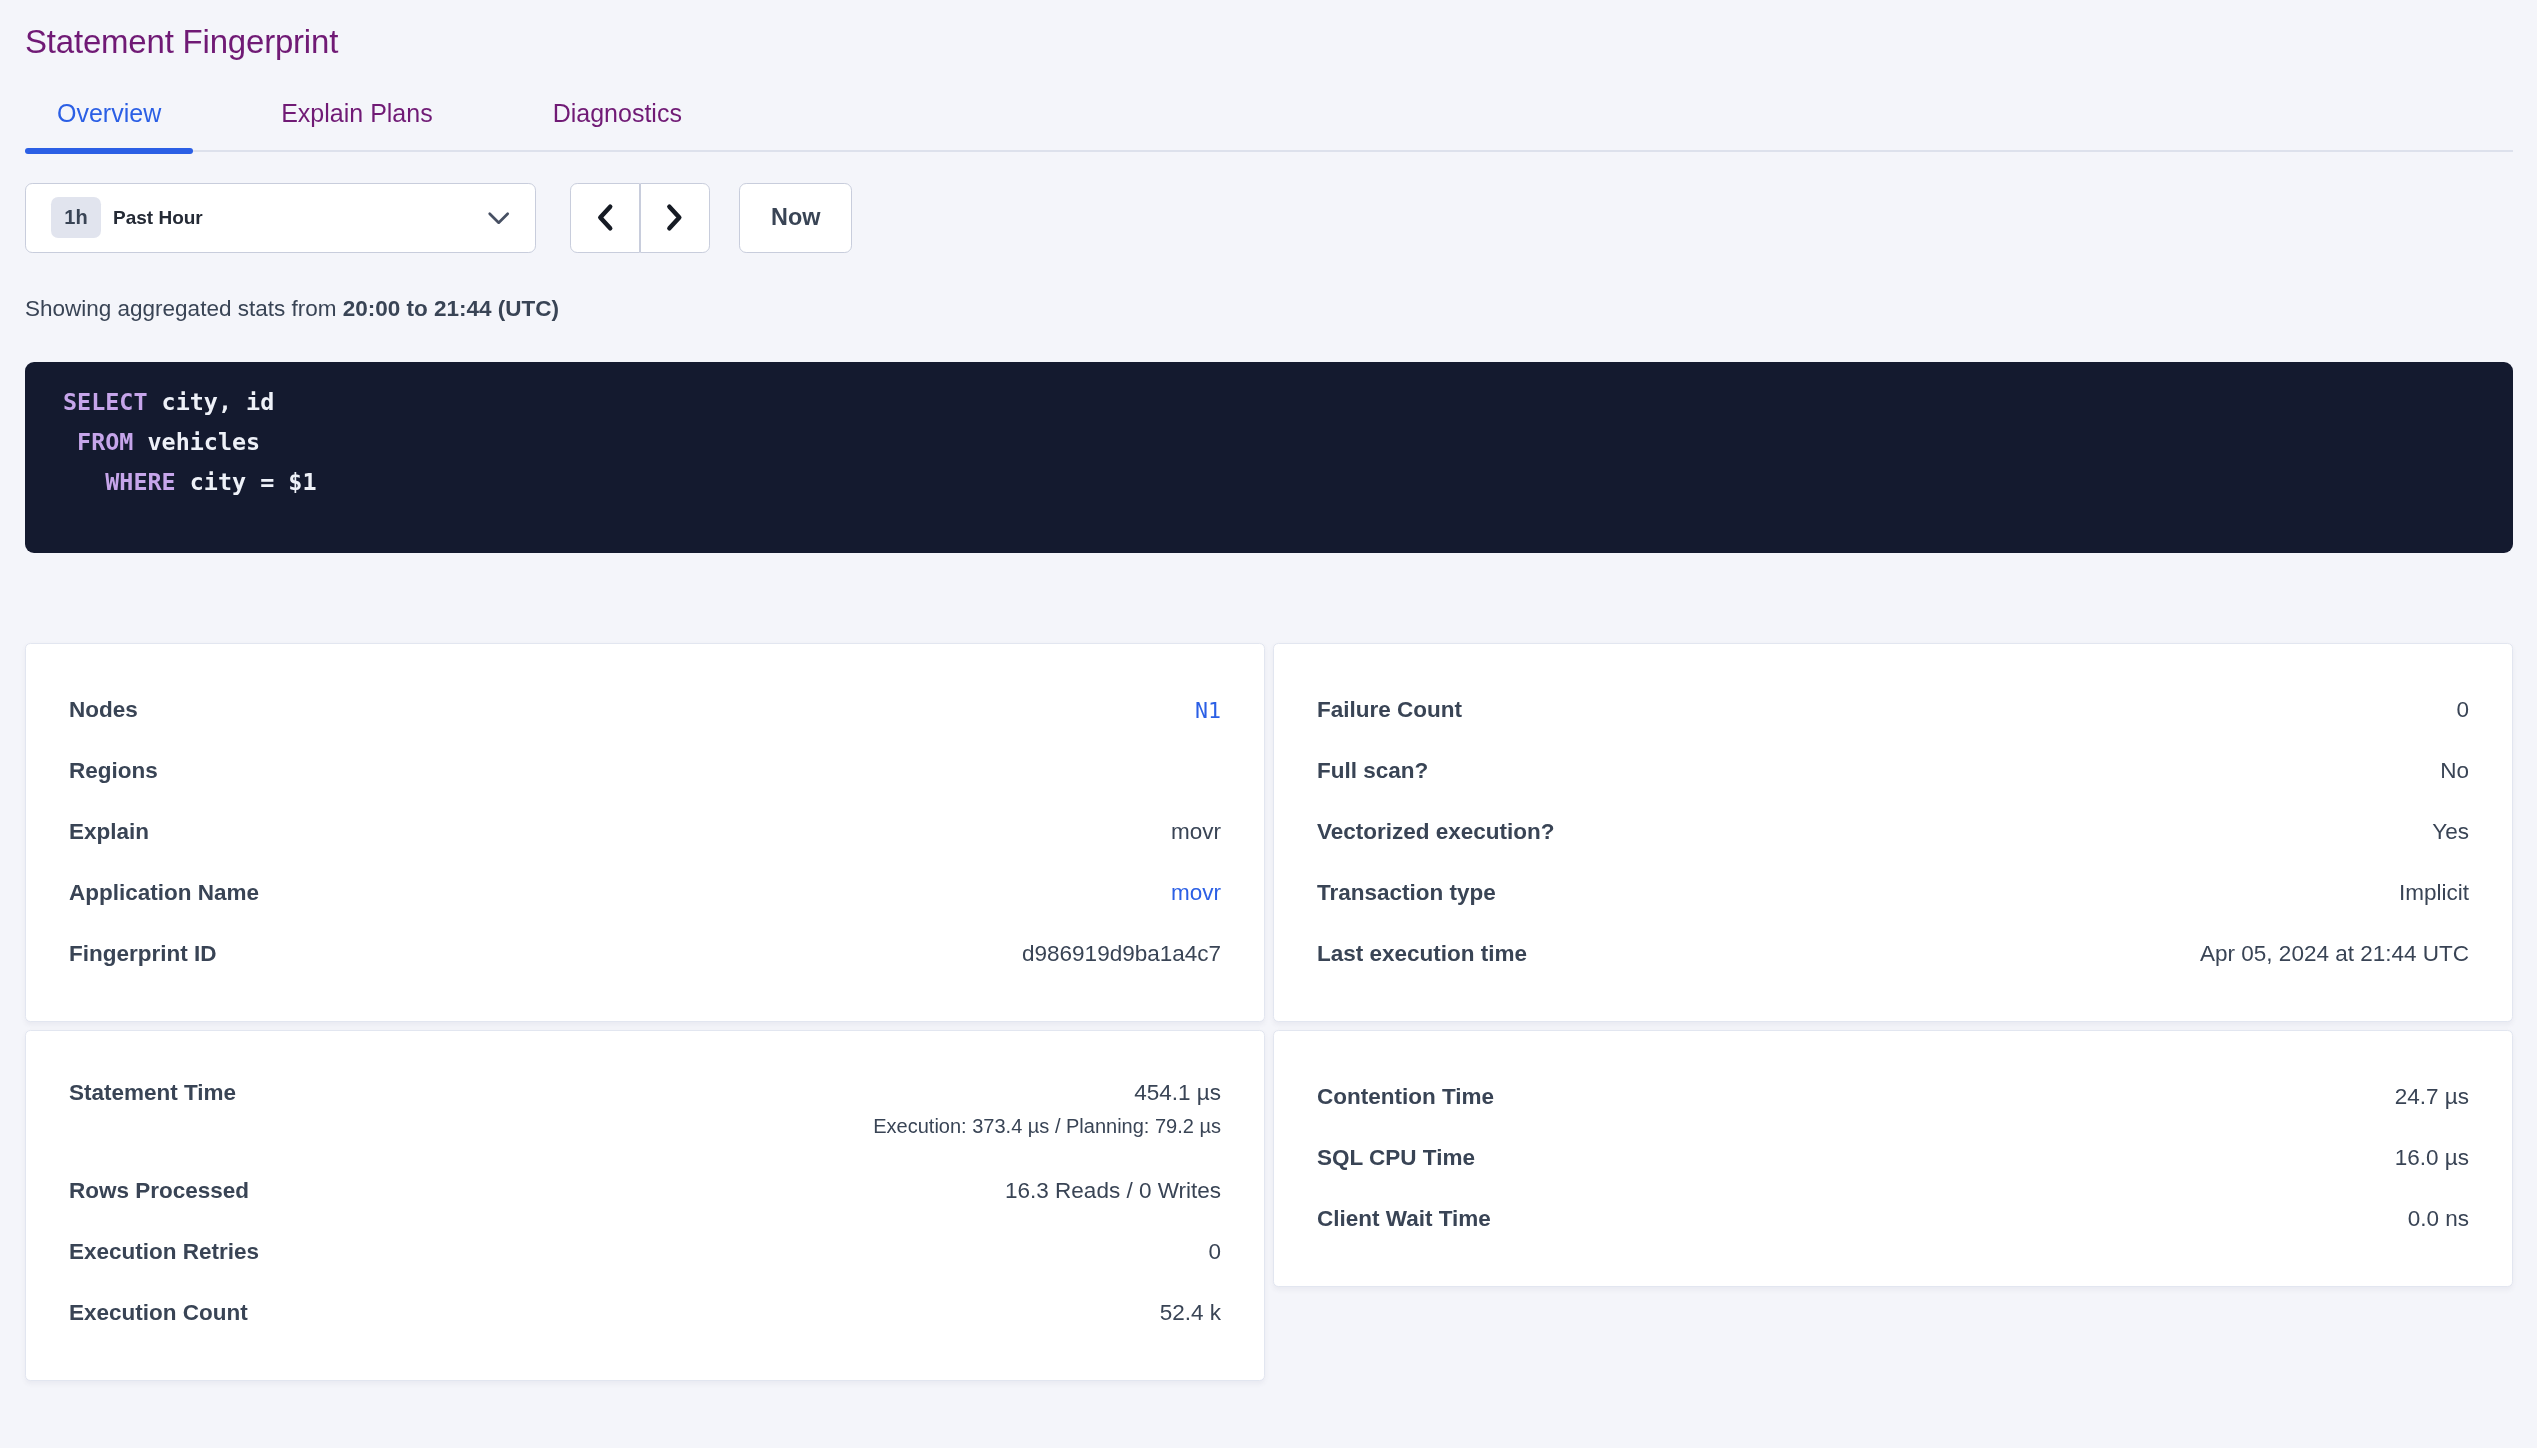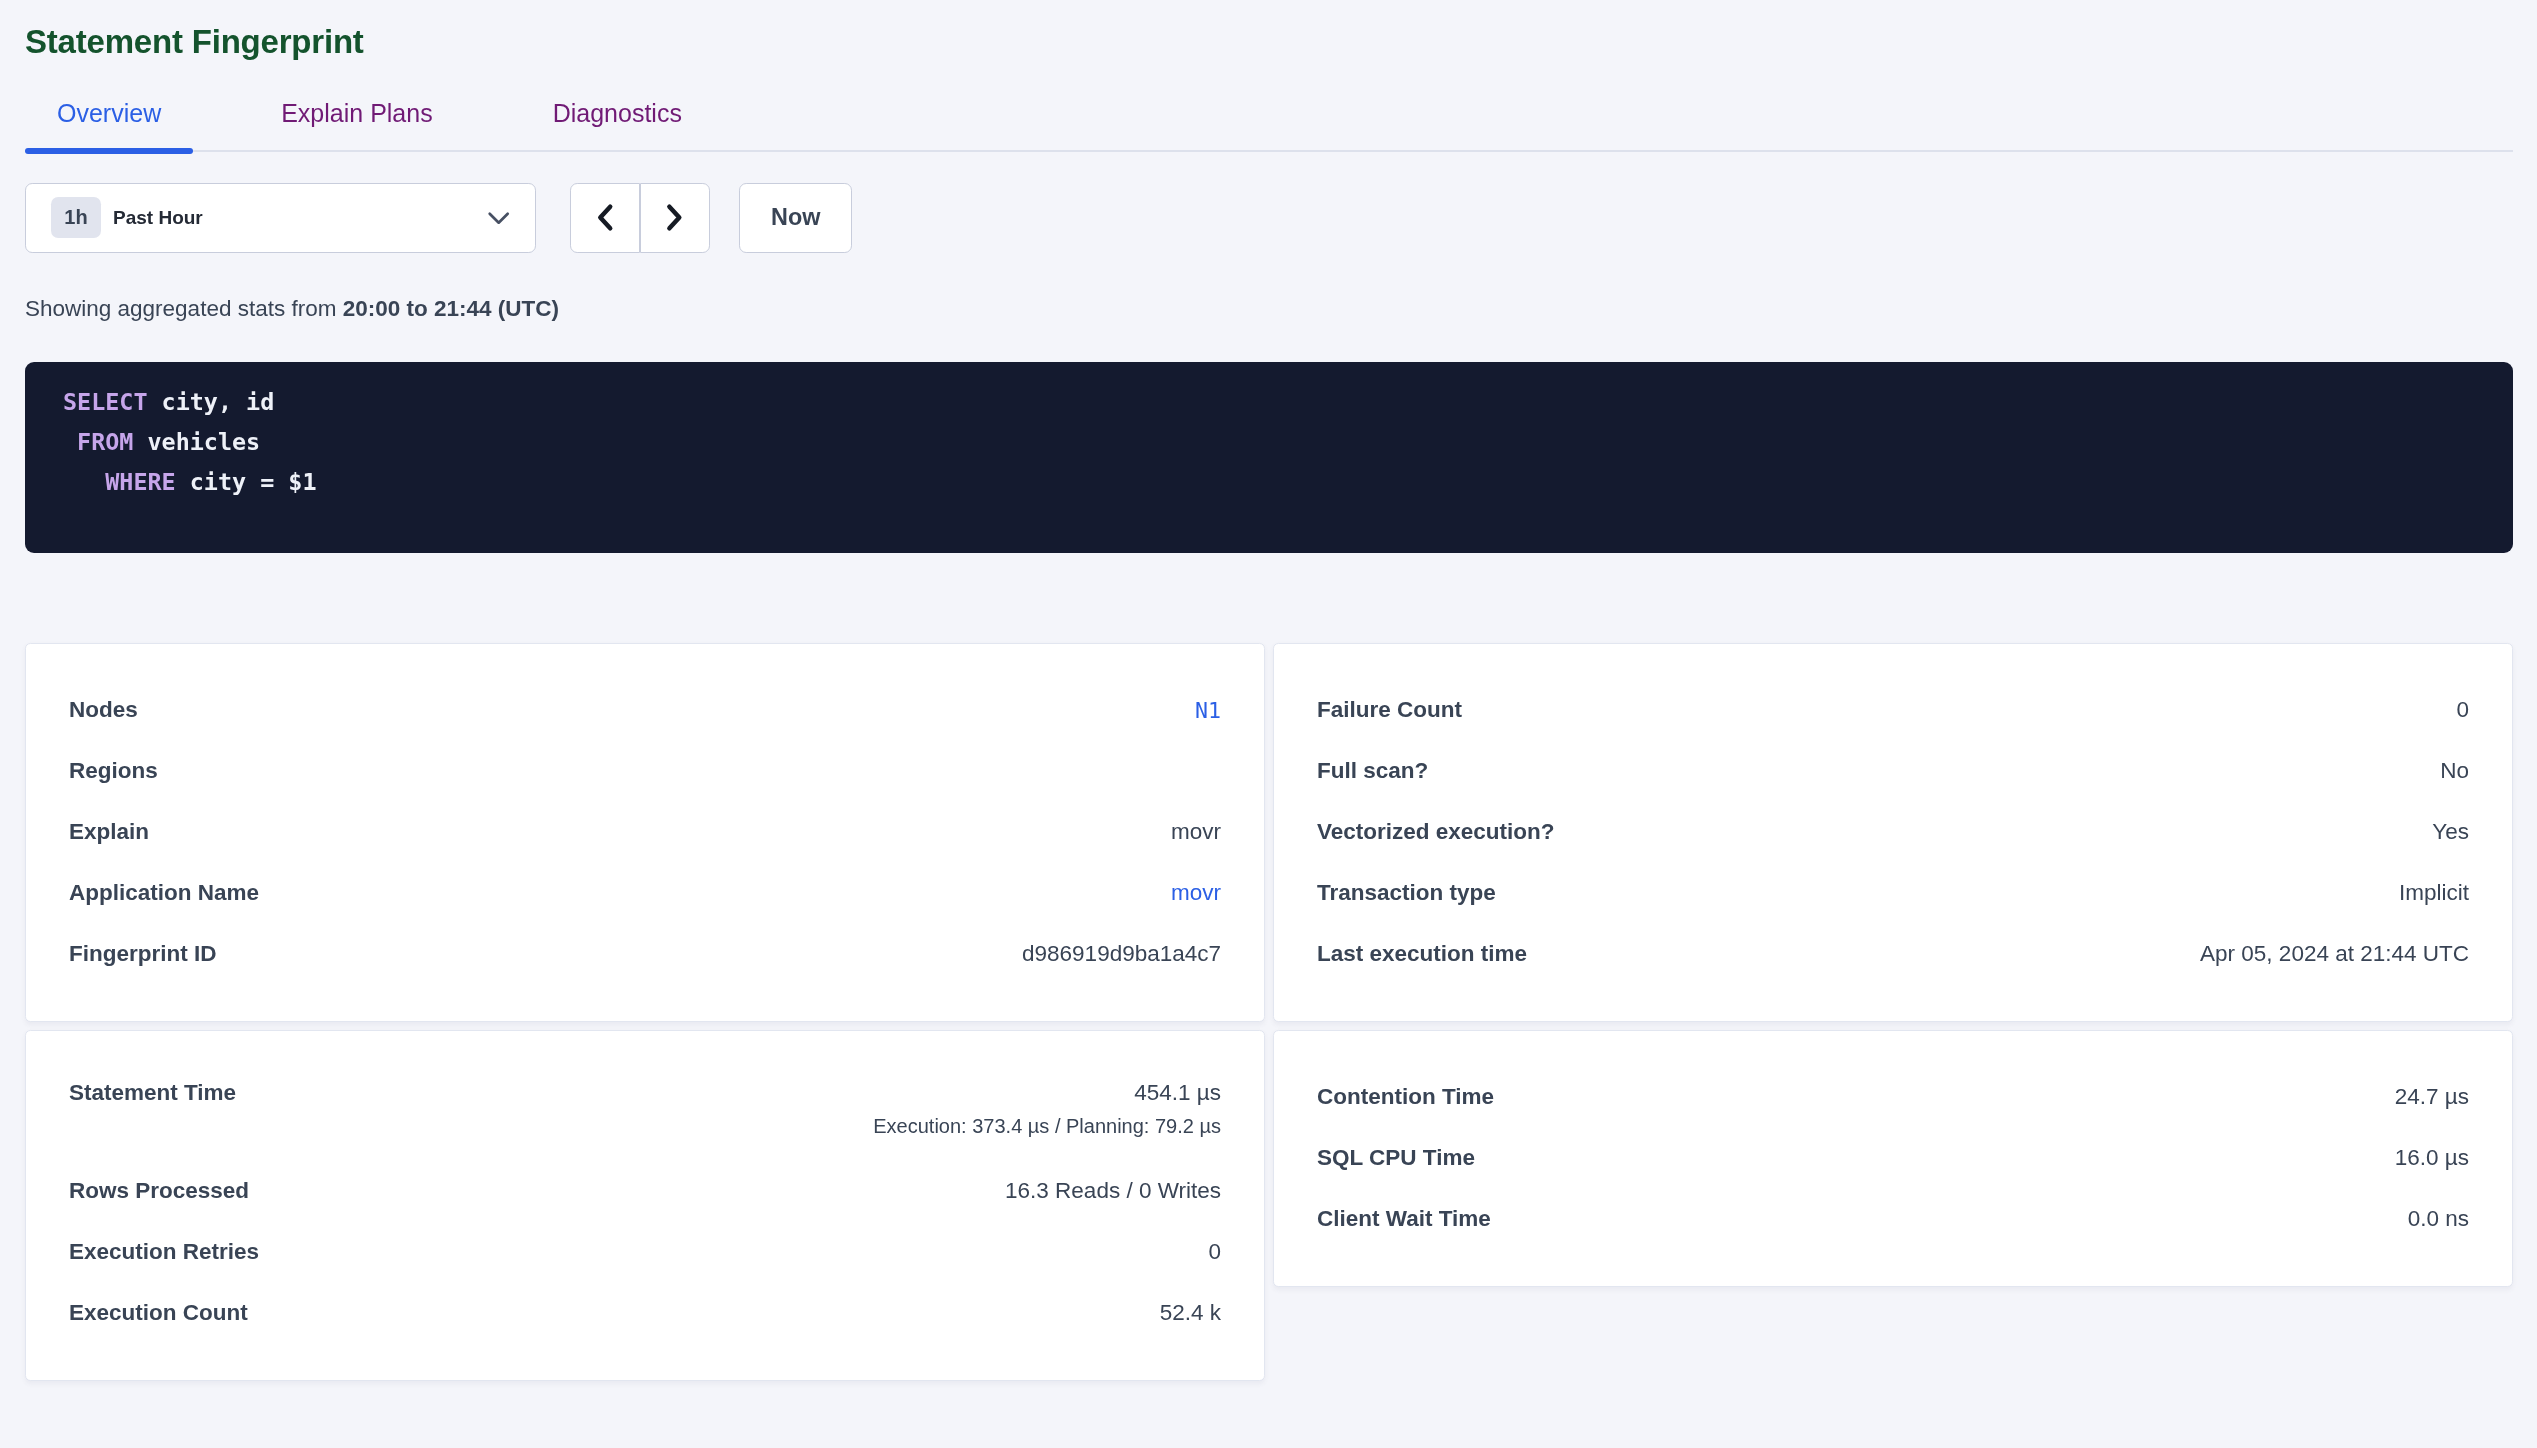--- a/index.html
+++ b/index.html
@@ -7,22 +7,22 @@
   body {
     background: #f4f5fa;
     font-family: "Liberation Sans", sans-serif;
     color: #394455;
   }
   .page { padding: 23.4px 25px 0 25px; }
 
   
   .page-title {
     font-size: 33px;
-    font-weight: 700;
-    color: #14532d;
+    font-weight: 400;
+    color: #701a75;
     letter-spacing: -0.2px;
   }
 
   
   .tabs {
     display: flex;
     margin-top: 38px;
     border-bottom: 2.7px solid #dde1ec;
   }
   .tab {

